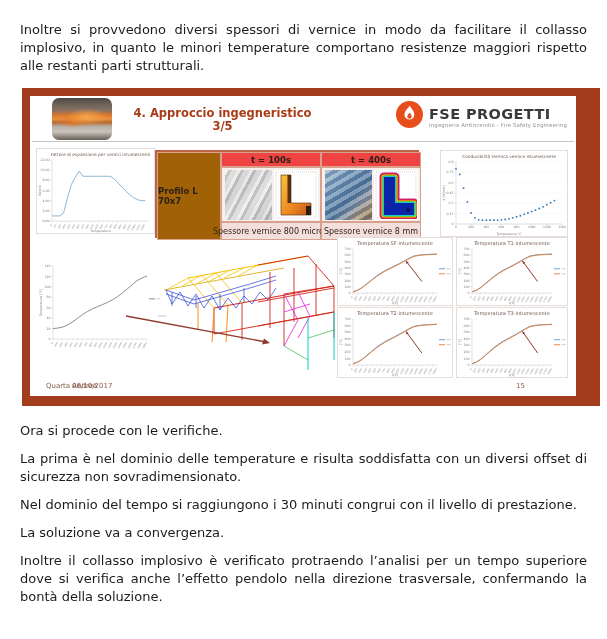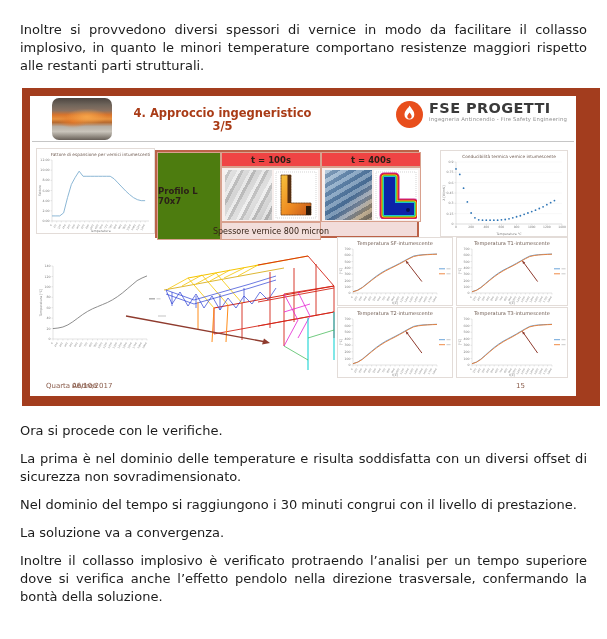--- a/index.html
+++ b/index.html
@@ -27,21 +27,21 @@
     position:absolute;left:22px;top:2px;width:60px;height:42px;border-radius:7px;
     background:
       radial-gradient(ellipse 30px 12px at 58% 45%, rgba(247,166,74,.95), rgba(247,166,74,0) 70%),
       radial-gradient(ellipse 22px 10px at 35% 55%, rgba(230,120,40,.9), rgba(230,120,40,0) 70%),
       linear-gradient(180deg,#4c4540 0%,#6e645a 16%,#8a7262 30%,#d8742c 40%,#e8923f 50%,#b86a2e 58%,#b7b0a6 68%,#c9c4bb 80%,#8f887f 92%,#675f58 100%);
   }
   .slide-title{
     position:absolute;left:100px;top:11px;width:185px;margin:0;
     font-size:11.5px;font-weight:bold;color:#A93B16;text-align:center;line-height:1.1;
   }
-  .logo{position:absolute;left:366px;top:5px;display:flex;align-items:flex-start;gap:6px;}
+  .logo{position:absolute;left:366px;top:5px;display:flex;align-items:flex-end;gap:6px;}
   .logo-mark{
     width:27px;height:27px;border-radius:50%;background:#E84E1C;flex:0 0 auto;
     display:flex;align-items:center;justify-content:center;
   }
   .logo-text .logo-name{font-size:14.5px;font-weight:bold;color:#3a3a3a;letter-spacing:.4px;line-height:15px;}
   .logo-text .logo-tagline{font-size:5.3px;color:#8f8f8f;letter-spacing:.2px;}
   .divider{position:absolute;left:2px;top:45px;width:542px;height:1px;background:#c6c6c6;}
 
   .chart{position:absolute;background:#fff;}
   .chart.framed{border:1px solid #e3dcd8;}
@@ -56,21 +56,21 @@
   .chart-t2{left:307px;top:211px;width:114px;height:69px;}
   .chart-t3{left:426px;top:211px;width:110px;height:69px;}
 
   
   .ptable{
     position:absolute;left:125px;top:54px;width:264px;height:88px;
     display:grid;grid-template-columns:64px 100px 100px;grid-template-rows:15px 55px 18px;
     background:#f2dcda;border:2px solid #BB6248;box-sizing:border-box;
   }
   .ptable>div{border:1px solid #d8a18e;box-sizing:border-box;display:flex;align-items:center;justify-content:center;}
-  .cell-label{grid-row:1/4;font-size:8.5px;font-weight:bold;color:#2b2018;background:#4d7c0f;}
+  .cell-label{grid-row:1/4;font-size:8.5px;font-weight:bold;color:#2b2018;background:#a16207;}
   .cell-head{font-size:8.5px;font-weight:bold;color:#2b2018;background:#ef4444;}
   .cell-img{background:#f8efed;gap:2px;padding:1px;}
   .cell-cap{font-size:8px;color:#352317;background:#f2dedb;white-space:nowrap;}
   .thumb{height:50px;background:#fff;}
   .photo-steel{
     width:47px;
     background:
       repeating-linear-gradient(118deg, rgba(255,255,255,.5) 0 3px, rgba(140,140,140,.35) 3px 6px, rgba(220,220,220,.4) 6px 11px),
       linear-gradient(135deg,#e9e9e9 0%,#cfcfcf 35%,#e2e2e2 60%,#b9b9b9 100%);
   }
@@ -221,20 +221,21 @@
               <path d="M9 6 h11 v26 h19 v12 H9 z" fill="none" stroke="#ffd21e" stroke-width="5" stroke-linejoin="round"></path>
               <path d="M9 6 h11 v26 h19 v12 H9 z" fill="none" stroke="#43c23a" stroke-width="3.4" stroke-linejoin="round"></path>
               <path d="M9 6 h11 v26 h19 v12 H9 z" fill="none" stroke="#1cc8c8" stroke-width="1.8" stroke-linejoin="round"></path>
               <path d="M9 6 h11 v26 h19 v12 H9 z" fill="#0b23a8"></path>
               <circle cx="33" cy="39" r="2" fill="#061254"></circle>
             </svg>
           </div>
         </div>
 
         <div class="cell-cap">Spessore vernice 800 micron</div>
+        <div class="cell-cap">Spessore vernice 8 mm</div>
       </div>
 
       <div class="chart chart-b framed">
           <svg viewBox="0 0 126 85" style="width: 100%; height: 100%;">
             <line x1="15" y1="73" x2="121" y2="73" stroke="#ededed" stroke-width="0.4"></line>
             <line x1="15" y1="62.66666666666667" x2="121" y2="62.66666666666667" stroke="#ededed" stroke-width="0.4"></line>
             <line x1="15" y1="52.333333333333336" x2="121" y2="52.333333333333336" stroke="#ededed" stroke-width="0.4"></line>
             <line x1="15" y1="42" x2="121" y2="42" stroke="#ededed" stroke-width="0.4"></line>
             <line x1="15" y1="31.66666666666667" x2="121" y2="31.66666666666667" stroke="#ededed" stroke-width="0.4"></line>
             <line x1="15" y1="21.333333333333336" x2="121" y2="21.333333333333336" stroke="#ededed" stroke-width="0.4"></line>

